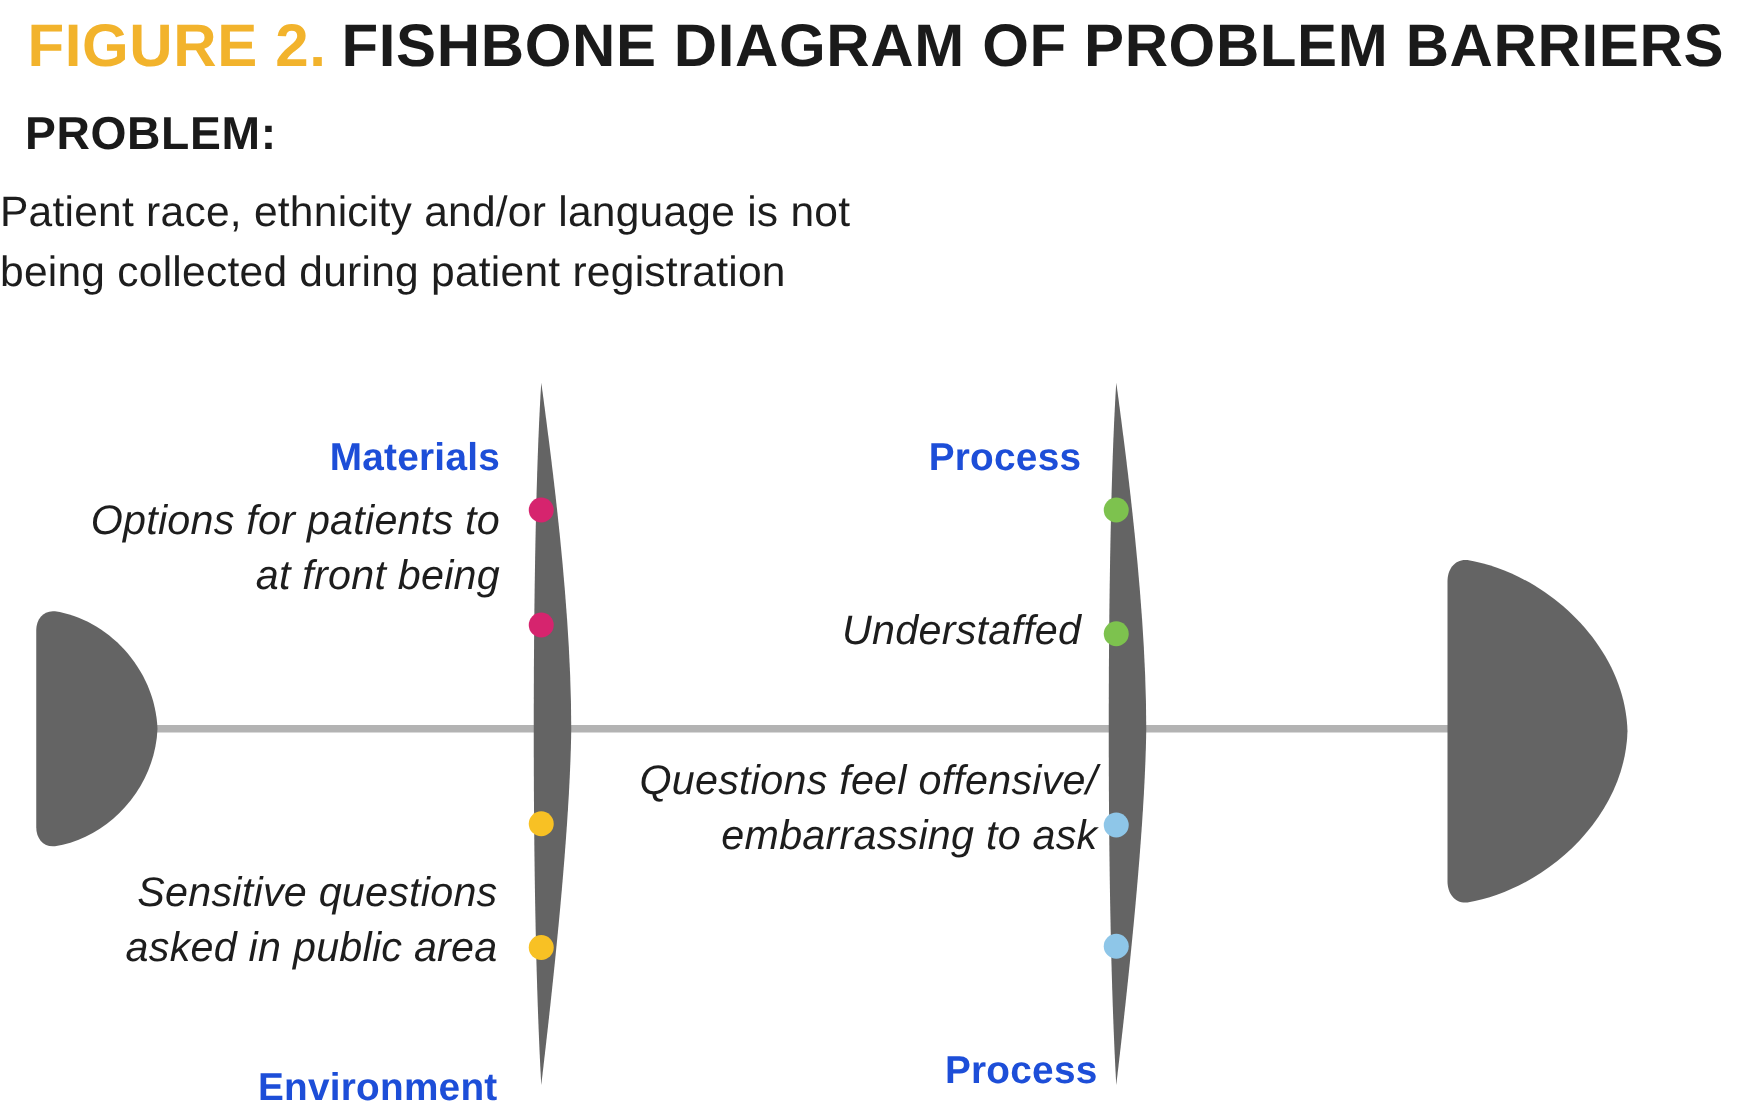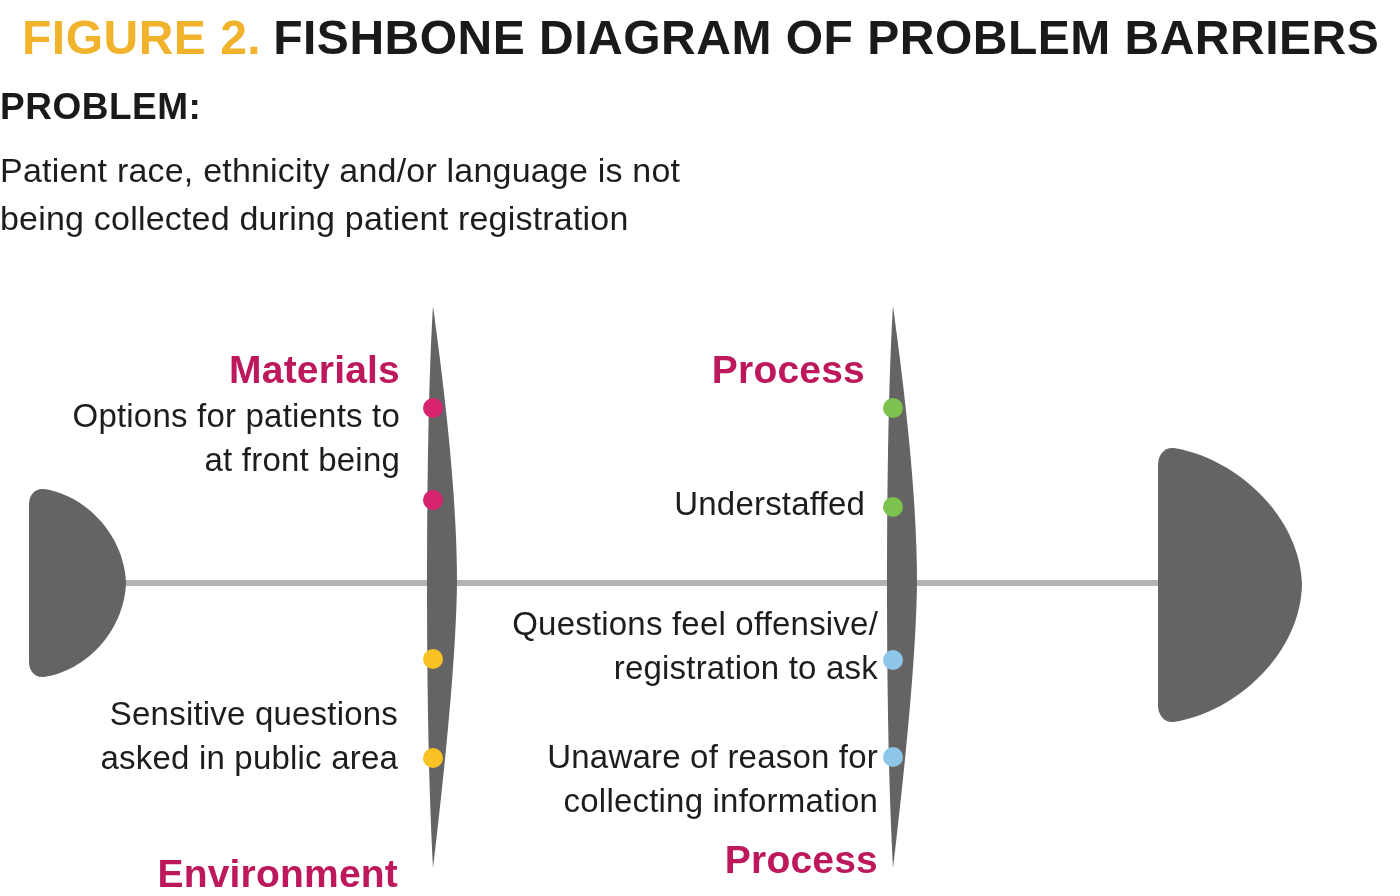--- a/index.html
+++ b/index.html
@@ -13,38 +13,38 @@
   }
   
   .fig-title{
     position:absolute;left:22px;top:10px;
     font-size:48px;font-weight:bold;letter-spacing:0.5px;
     white-space:nowrap;color:#1a1a1a;
   }
   .fig-title .fig-label{color:#f2b32c;margin-right:12px;}
   .problem-heading{
     position:absolute;left:0;top:86px;width:1280px;
-    font-size:37px;font-weight:bold;letter-spacing:0.5px;color:#1a1a1a;
+    font-size:37px;font-weight:bold;letter-spacing:0.5px;color:#1a1a1a;padding-left:20px;
   }
   .problem-body{
     position:absolute;left:0;top:136px;width:1280px;
     font-size:34px;line-height:48px;color:#1d1d1d;letter-spacing:0.2px;margin-top:10px;
   }
   
   #fishbone-svg{position:absolute;left:0;top:0;}
   
   .cat-label{
     position:absolute;
-    font-size:39px;font-weight:bold;color:#be185d;
+    font-size:31px;font-weight:bold;color:#1d4ed8;
     text-align:right;white-space:nowrap;letter-spacing:0.2px;
   }
   .cause{
     position:absolute;
     font-size:33px;line-height:44px;color:#1d1d1d;
-    text-align:right;white-space:nowrap;letter-spacing:0.2px;
+    text-align:right;white-space:nowrap;letter-spacing:0.2px;font-style:italic;
   }
   .cause div{height:44px;}
 </style>
 </head>
 <body>
 
 <div id="stage">
 
   <div class="fig-title">
     <span class="fig-label">FIGURE 2.</span><span>FISHBONE DIAGRAM OF PROBLEM BARRIERS</span>
@@ -93,21 +93,17 @@
   </div>
 
   <div class="cause" style="right:1002px;top:692px;">
     <div>Sensitive questions</div>
     <div>asked in public area</div>
   </div>
   <div class="cat-label" style="right:1002px;top:840px;margin-top:12px;">Environment</div>
 
   <div class="cause" style="right:522px;top:602px;">
     <div>Questions feel offensive/</div>
-    <div>registration to ask</div>
-  </div>
-  <div class="cause" style="right:522px;top:735px;">
-    <div>Unaware of reason for</div>
-    <div>collecting information</div>
+    <div>embarrassing to ask</div>
   </div>
   <div class="cat-label" style="right:522px;top:838px;">Process</div>
 
 </div>
 
 </body></html>

